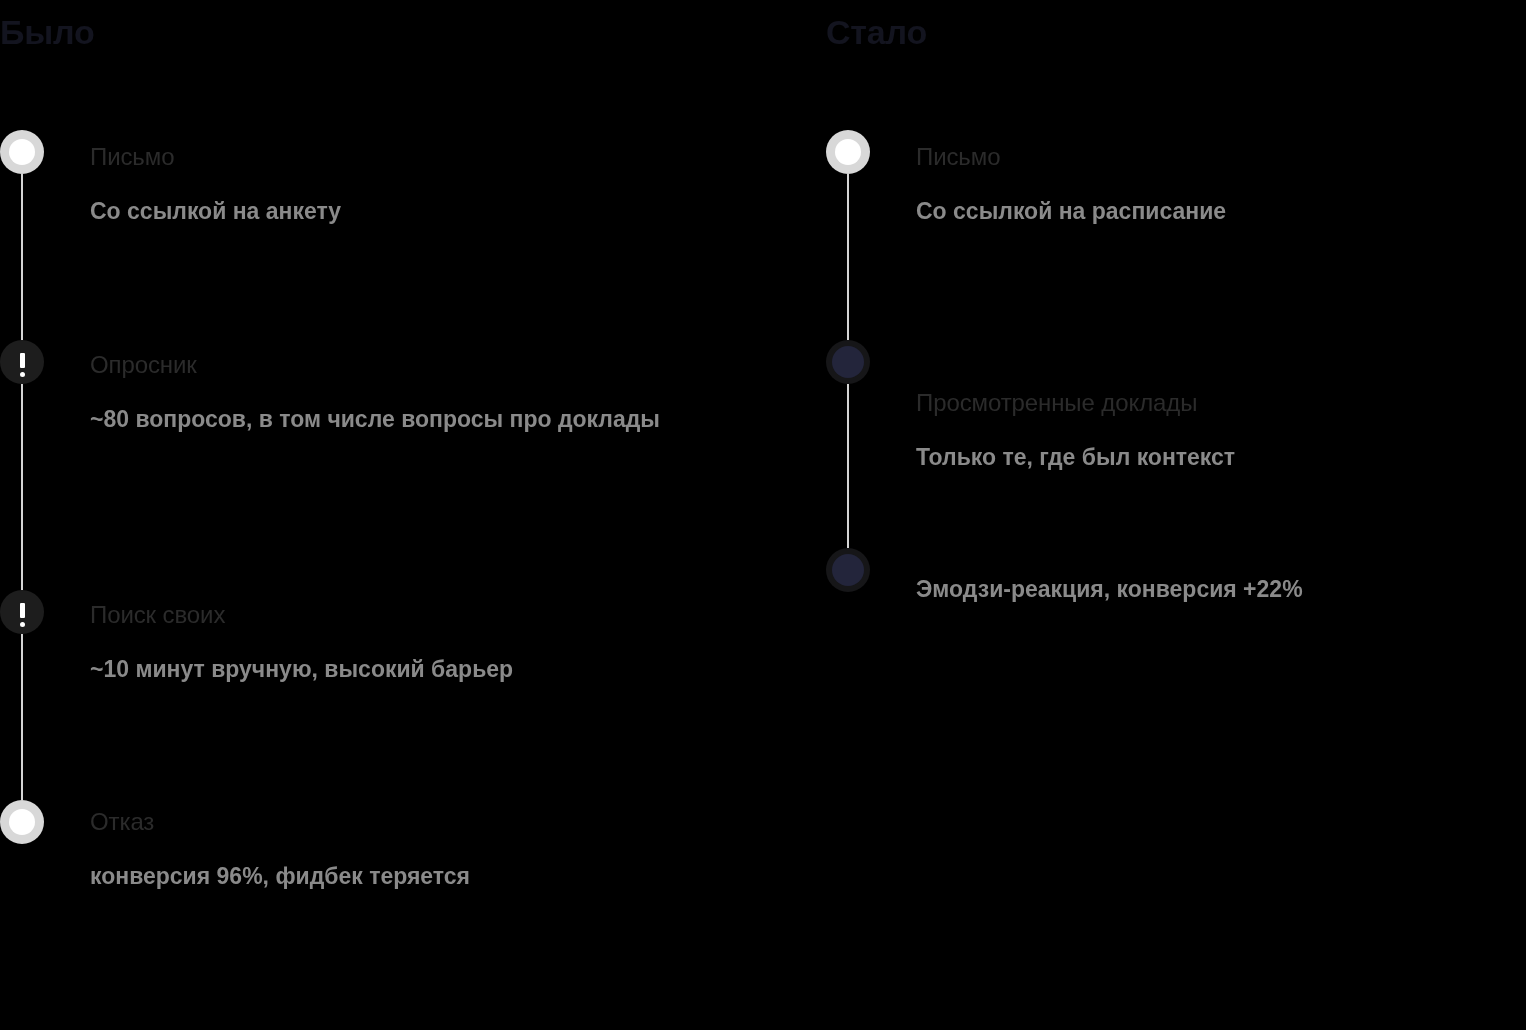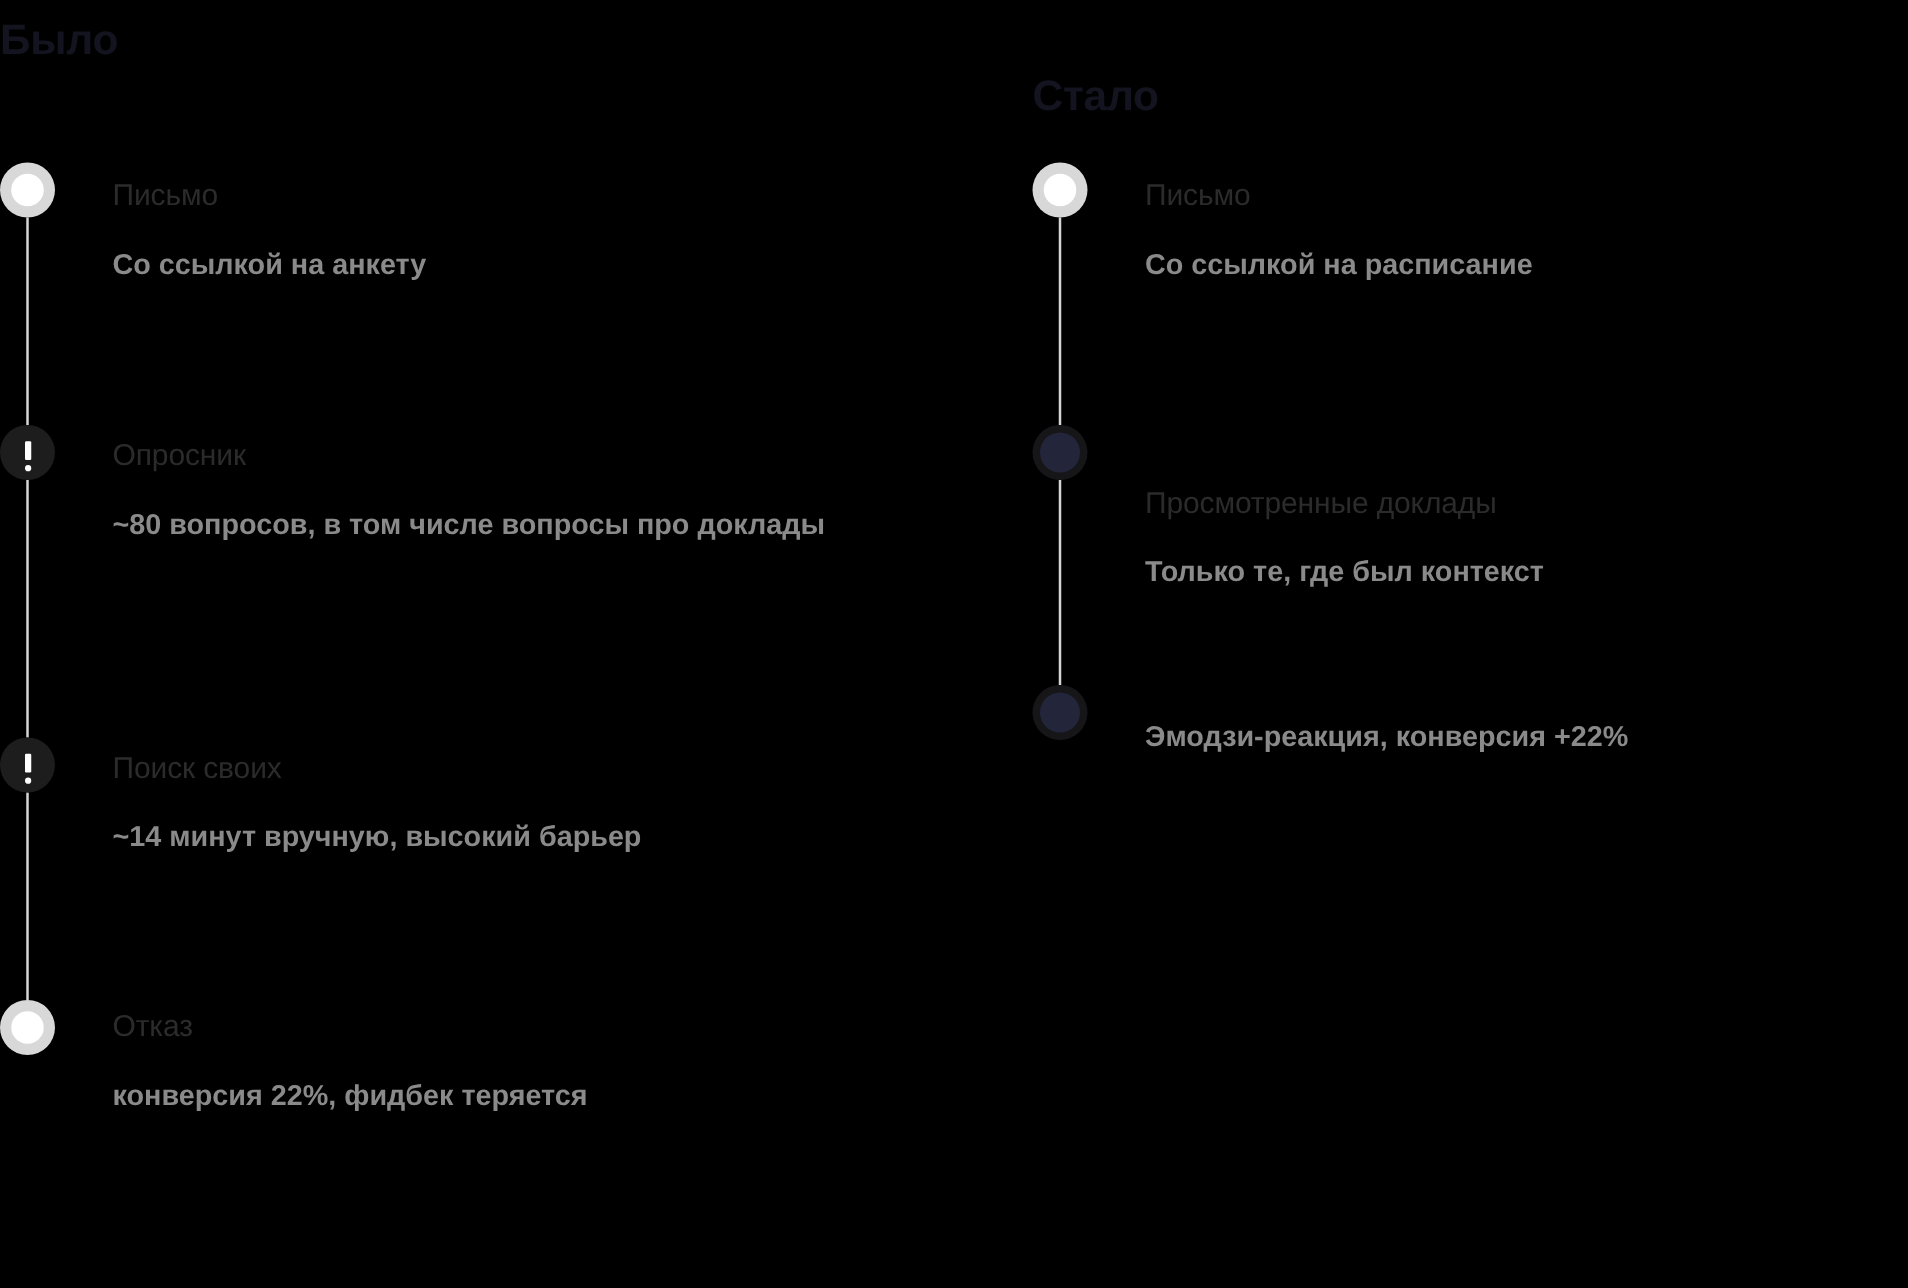--- a/index.html
+++ b/index.html
@@ -34,21 +34,21 @@
     position: absolute;
     top: 12px;
     font-size: 34px;
     font-weight: 700;
     letter-spacing: -0.2px;
     line-height: 40px;
     color: #13141f;
     white-space: nowrap;
   }
   .column-before .column-title { left: 0px; }
-  .column-after  .column-title { left: 0px; margin-top: 45px; }
+  .column-after  .column-title { left: 0px; }
 
   
   .timeline-line {
     position: absolute;
     width: 2px;
     background: #d5d5d5;
   }
 
   
   .marker {
@@ -163,27 +163,27 @@
     <div class="item" style="left:90px; top:346px; width:580px;">
       <p class="item-title">Опросник</p>
       <p class="item-desc">~80 вопросов, в том числе вопросы про доклады</p>
     </div>
 
     <div class="marker marker-warn" style="left:0px; top:590px;">
       <span class="bang"></span>
     </div>
     <div class="item" style="left:90px; top:596px; width:660px;">
       <p class="item-title">Поиск своих</p>
-      <p class="item-desc">~14 минут вручную, высокий барьер</p>
+      <p class="item-desc">~10 минут вручную, высокий барьер</p>
     </div>
 
     <div class="marker marker-ring" style="left:0px; top:800px;"></div>
     <div class="item" style="left:90px; top:803px; width:660px;">
       <p class="item-title">Отказ</p>
-      <p class="item-desc">конверсия 22%, фидбек теряется</p>
+      <p class="item-desc">конверсия 96%, фидбек теряется</p>
     </div>
 
   </div>
 
   <div class="column column-after">
 
     <div class="column-title">Стало</div>
 
     <div class="timeline-line" style="left:21px; top:174px; height:166px;"></div>
     <div class="timeline-line" style="left:21px; top:384px; height:164px;"></div>

